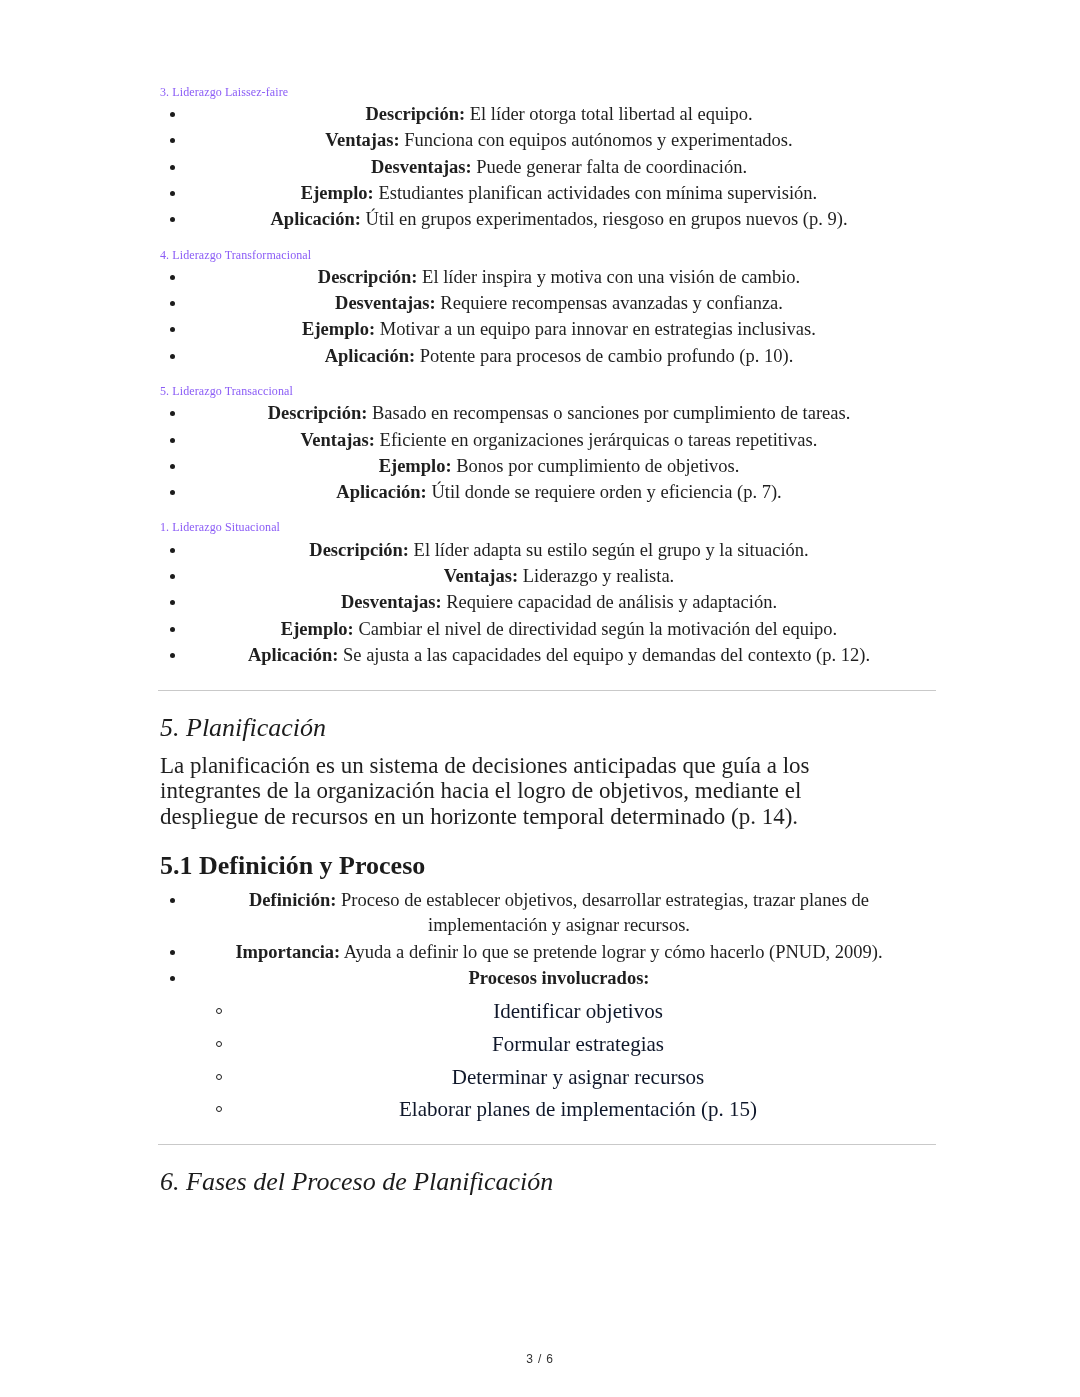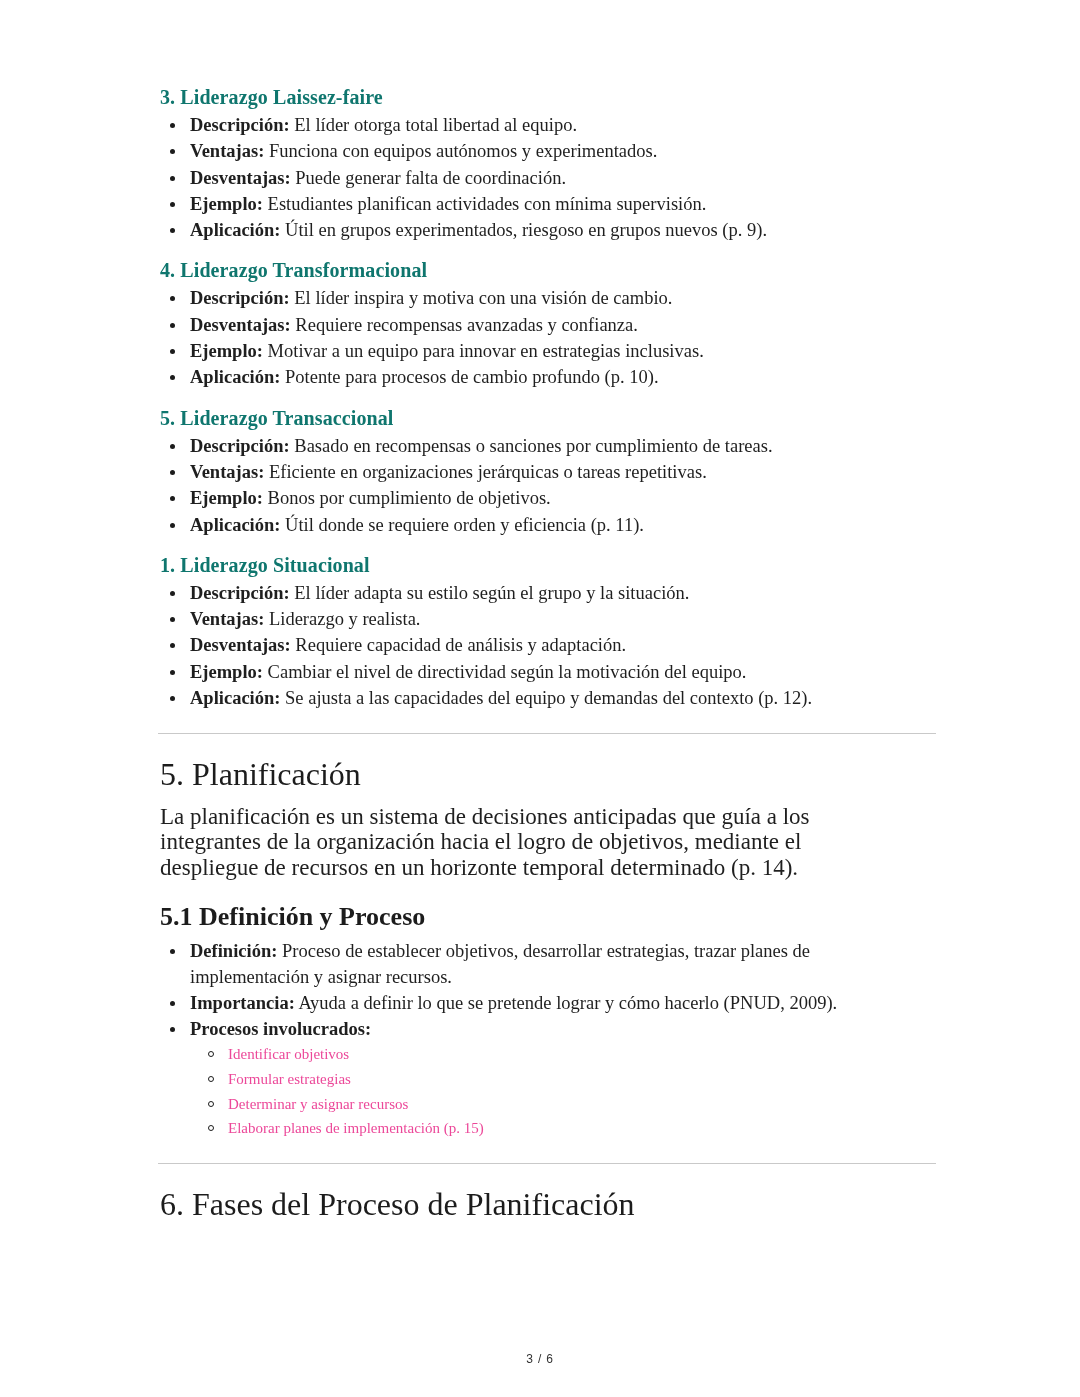--- a/index.html
+++ b/index.html
@@ -24,36 +24,37 @@
     box-sizing: border-box;
     padding: 84px 152px 0 158px;
   }
 
   
   .style-block {
     margin: 0 0 4px 0;
   }
   .style-heading {
     font-family: "Liberation Serif", "DejaVu Serif", serif;
-    font-weight: bold;
-    font-size: 20px;
+    font-weight: normal;
+    font-size: 12px;
     line-height: 1.35;
-    color: #0f766e;
+    color: #8b5cf6;
     margin: 0 0 2px 2px;
     letter-spacing: 0.1px;
   }
   .style-block + .style-block {
     margin-top: 14px;
   }
 
   
   ul.bullets {
     list-style: none;
     margin: 0;
     padding: 0;
+    text-align: center;
   }
   ul.bullets > li {
     position: relative;
     padding-left: 32px;
     margin: 0 0 1px 0;
     font-size: 18.5px;
     line-height: 25.3px;
     color: #1f1f1f;
   }
   ul.bullets > li::before {
@@ -72,24 +73,24 @@
 
   
   ul.sub-bullets {
     list-style: none;
     margin: 0;
     padding: 0;
   }
   ul.sub-bullets > li {
     position: relative;
     padding-left: 38px;
-    margin: 0;
-    font-size: 15px;
+    margin: 8px;
+    font-size: 21px;
     line-height: 24.6px;
-    color: #ec4899;
+    color: #0f172a;
   }
   ul.sub-bullets > li::before {
     content: "";
     position: absolute;
     left: 18px;
     top: 9px;
     width: 6px;
     height: 6px;
     border: 1.4px solid #1c1c1c;
     border-radius: 50%;
@@ -99,25 +100,26 @@
   
   .divider {
     border: 0;
     border-top: 1.6px solid #c9c9c9;
     margin: 22px 0 20px 0;
     width: 778px;
   }
 
   
   .h-major {
-    font-size: 32px;
+    font-size: 26px;
     font-weight: normal;
     line-height: 1.3;
     color: #1c1c1c;
     margin: 0 0 8px 2px;
+    font-style: italic;
   }
   .h-minor {
     font-size: 26px;
     font-weight: bold;
     line-height: 1.3;
     color: #1c1c1c;
     margin: 20px 0 5px 2px;
   }
   p.body-text {
     font-size: 23px;
@@ -165,21 +167,21 @@
       <li><span class="lbl">Aplicación:</span><span> Potente para procesos de cambio profundo (p. 10).</span></li>
     </ul>
   </div>
 
   <div class="style-block">
     <div class="style-heading">5. Liderazgo Transaccional</div>
     <ul class="bullets">
       <li><span class="lbl">Descripción:</span><span> Basado en recompensas o sanciones por cumplimiento de tareas.</span></li>
       <li><span class="lbl">Ventajas:</span><span> Eficiente en organizaciones jerárquicas o tareas repetitivas.</span></li>
       <li><span class="lbl">Ejemplo:</span><span> Bonos por cumplimiento de objetivos.</span></li>
-      <li><span class="lbl">Aplicación:</span><span> Útil donde se requiere orden y eficiencia (p. 11).</span></li>
+      <li><span class="lbl">Aplicación:</span><span> Útil donde se requiere orden y eficiencia (p. 7).</span></li>
     </ul>
   </div>
 
   <div class="style-block">
     <div class="style-heading">1. Liderazgo Situacional</div>
     <ul class="bullets">
       <li><span class="lbl">Descripción:</span><span> El líder adapta su estilo según el grupo y la situación.</span></li>
       <li><span class="lbl">Ventajas:</span><span> Liderazgo y realista.</span></li>
       <li><span class="lbl">Desventajas:</span><span> Requiere capacidad de análisis y adaptación.</span></li>
       <li><span class="lbl">Ejemplo:</span><span> Cambiar el nivel de directividad según la motivación del equipo.</span></li>

